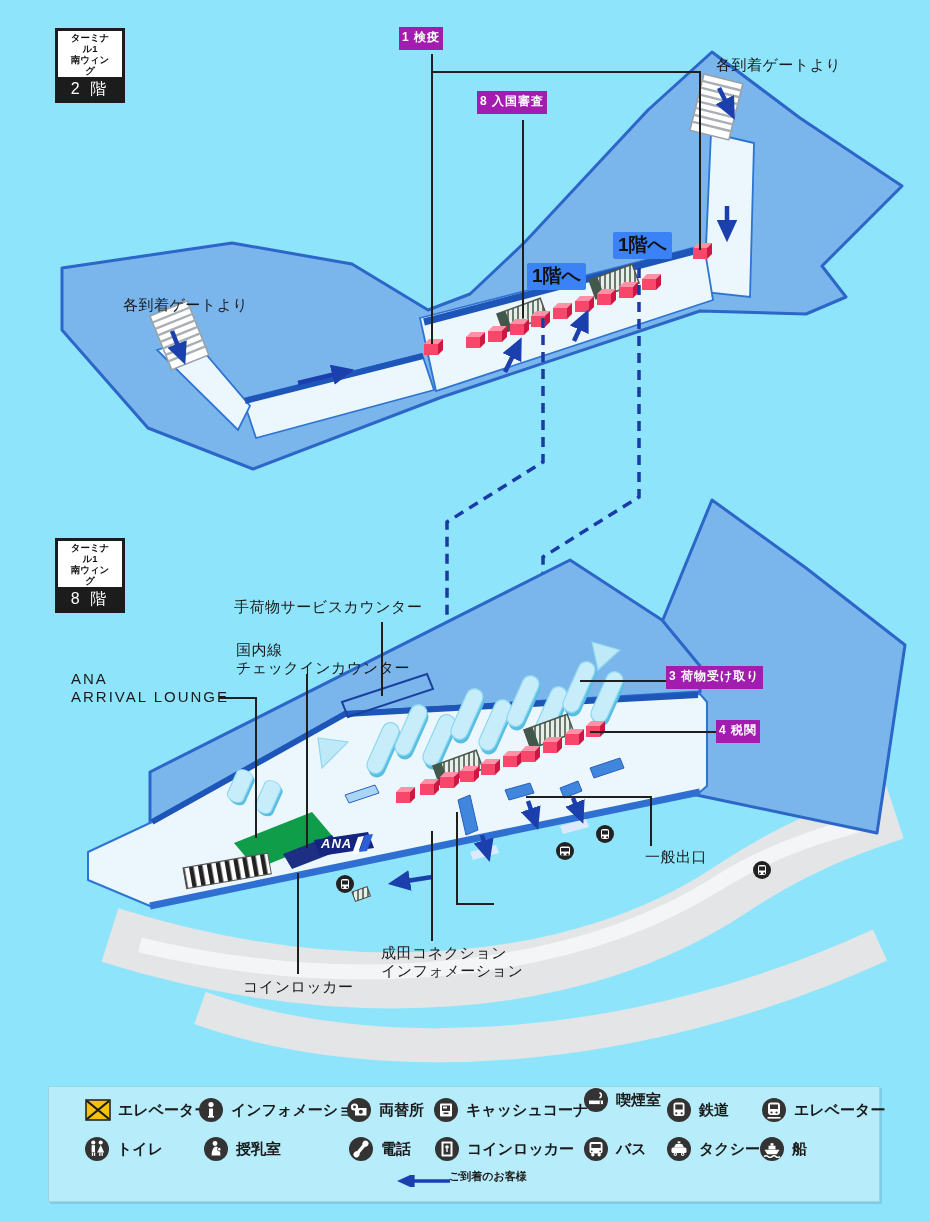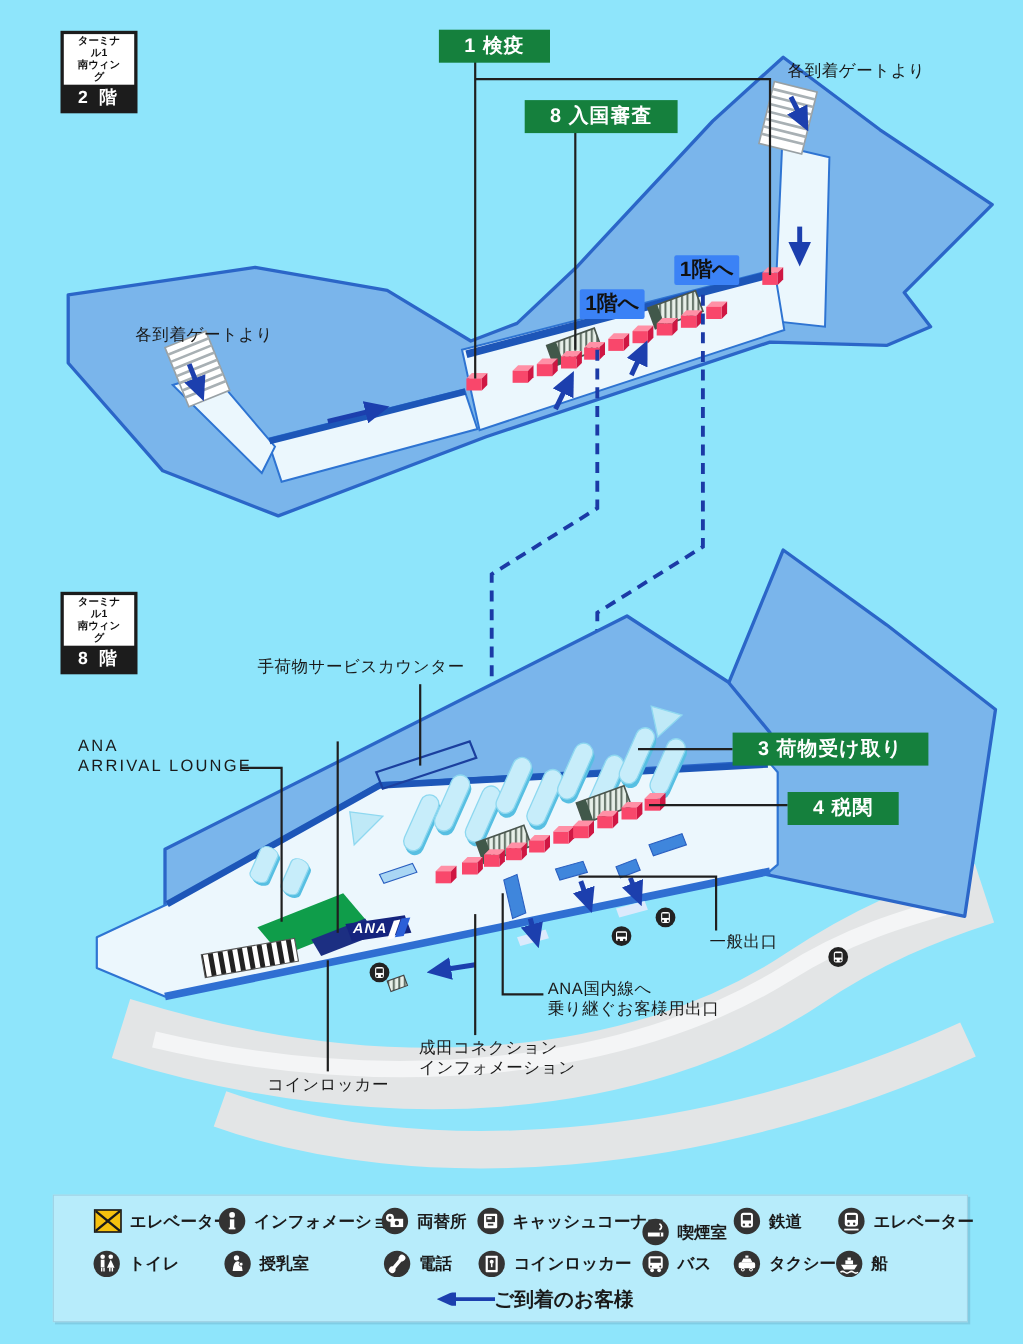--- a/index.html
+++ b/index.html
@@ -1,32 +1,32 @@
 <!DOCTYPE html>
 <html><head>
 <meta charset="utf-8">
 <style>
   html,body{margin:0;padding:0;}
   .stage{position:relative;width:930px;height:1222px;background:#8ee5fb;overflow:hidden;
          font-family:"Liberation Sans","DejaVu Sans",sans-serif;}
   svg{display:block;}
   #mapsvg{position:absolute;left:0;top:0;}
   .lbl{position:absolute;font-weight:normal;font-size:15px;color:#1a1a1a;white-space:nowrap;letter-spacing:.5px;line-height:18px;}
-  .navybox{position:absolute;background:#15803d;color:#fff;font-weight:bold;font-size:18px;
-           padding:2px 23px 4px;white-space:nowrap;letter-spacing:1px;}
+  .navybox{position:absolute;background:#a21caf;color:#fff;font-weight:bold;font-size:12px;
+           padding:2px 3px 4px;white-space:nowrap;letter-spacing:1px;}
   .whitebox{position:absolute;background:#3b82f6;color:#111;font-weight:bold;font-size:19px;
             padding:0 5px 1px;border-radius:2px;white-space:nowrap;}
   .fbadge{position:absolute;width:70px;background:#1c1c1c;padding:3px 3px 2px;box-sizing:border-box;}
   .fbadge .top{background:#fff;text-align:center;font-size:9.5px;font-weight:bold;line-height:11px;padding:1px 12px;color:#111;}
-  .fbadge .fl{color:#fff;text-align:center;font-size:16px;font-weight:bold;padding:2px 0 1px;letter-spacing:3px;}
+  .fbadge .fl{color:#fff;text-align:center;font-size:16px;font-weight:normal;padding:2px 0 1px;letter-spacing:3px;}
   .ana-logo-text{position:absolute;color:#fff;font-weight:bold;font-style:italic;font-size:13px;letter-spacing:1px;}
   .legend{position:absolute;left:48px;top:1086px;width:830px;height:114px;background:#b7ecfb;
           border:1px solid #9ed2e4;box-shadow:2px 2px 0 rgba(100,160,185,.35);}
   .litem{position:absolute;display:flex;align-items:center;gap:7px;font-weight:bold;font-size:15px;color:#1a1a1a;white-space:nowrap;}
-  .lnote{position:absolute;font-weight:bold;font-size:18px;color:#1a1a1a;white-space:nowrap;}
+  .lnote{position:absolute;font-weight:bold;font-size:11px;color:#1a1a1a;white-space:nowrap;}
 </style>
 </head>
 <body>
 
 <div class="stage">
 
 <svg id="mapsvg" width="930" height="1222" viewBox="0 0 930 1222">
   <defs>
     <marker id="ah" markerWidth="5" markerHeight="4.6" refX="3.6" refY="2.3" orient="auto">
       <path d="M0,0 L5,2.3 L0,4.6 Z" fill="#1c3fae"></path>
@@ -257,33 +257,33 @@
 <div class="whitebox" style="left:527px;top:263px">1階へ</div>
 <div class="whitebox" style="left:613px;top:232px">1階へ</div>
 
 <div class="fbadge" style="left:55px;top:538px">
   <div class="top"><span>ターミナル1</span><br>
   <span>南ウィング</span></div>
   <div class="fl">8 階</div>
 </div>
 
 <div class="lbl" style="left:234px;top:598px">手荷物サービスカウンター</div>
+<div class="lbl" style="left:236px;top:641px">
+  <span>国内線</span><br>
+  <span>チェックインカウンター</span>
+</div>
 <div class="lbl" style="left:71px;top:670px;letter-spacing:2px">
   <span>ANA</span><br>
   <span>ARRIVAL LOUNGE</span>
 </div>
 
 <div class="navybox" style="left:666px;top:666px">3 荷物受け取り</div>
 <div class="navybox" style="left:716px;top:720px">4 税関</div>
 
 <div class="lbl" style="left:645px;top:848px">一般出口</div>
-<div class="lbl" style="left:498px;top:891px">
-  <span>ANA国内線へ</span><br>
-  <span>乗り継ぐお客様用出口</span>
-</div>
 <div class="lbl" style="left:381px;top:944px">
   <span>成田コネクション</span><br>
   <span>インフォメーション</span>
 </div>
 <div class="lbl" style="left:243px;top:978px">コインロッカー</div>
 <div class="ana-logo-text" style="left:321px;top:836px">ANA</div>
 
 <div class="legend">
   <div class="litem" style="left:36px;top:10px">
     <svg width="26" height="26">
@@ -314,21 +314,21 @@
   <div class="litem" style="left:384px;top:10px">
     <svg width="26" height="26">
           <circle cx="13" cy="13" r="12" fill="#333"></circle>
           <rect x="7" y="6.5" width="12" height="13" rx="1" fill="#fff"></rect>
           <rect x="9" y="8.5" width="8" height="5.5" fill="#333"></rect>
           <rect x="10" y="9.5" width="4" height="2" fill="#fff"></rect>
           <rect x="10.5" y="15.5" width="5" height="1.6" fill="#333"></rect>
         </svg>
     <span>キャッシュコーナー</span>
   </div>
-  <div class="litem" style="left:534px;top:20px">
+  <div class="litem" style="left:534px;top:0">
     <svg width="26" height="26">
           <circle cx="13" cy="13" r="12" fill="#333"></circle>
           <rect x="6" y="13.5" width="14" height="3.6" fill="#fff"></rect>
           <rect x="16.8" y="13.5" width="1" height="3.6" fill="#333"></rect>
           <path d="M16.5,5.5 c2.5,1.5 2.5,4 0,5.5" stroke="#fff" stroke-width="1.6" fill="none"></path>
         </svg>
     <span>喫煙室</span>
   </div>
   <div class="litem" style="left:617px;top:10px">
     <svg width="26" height="26">

